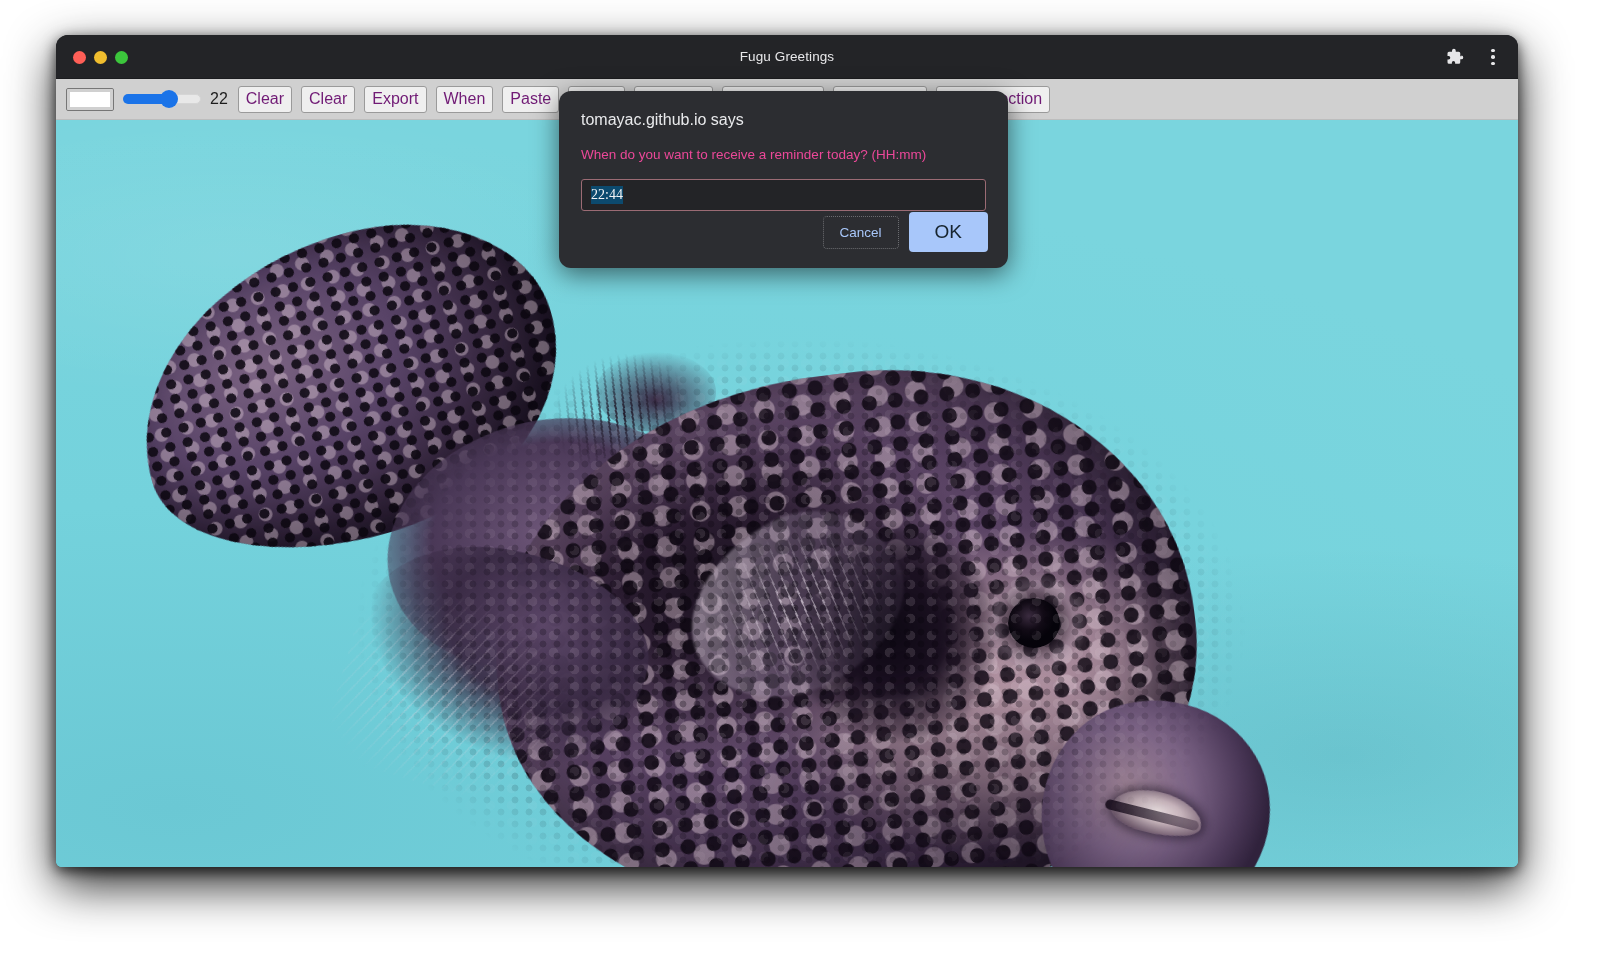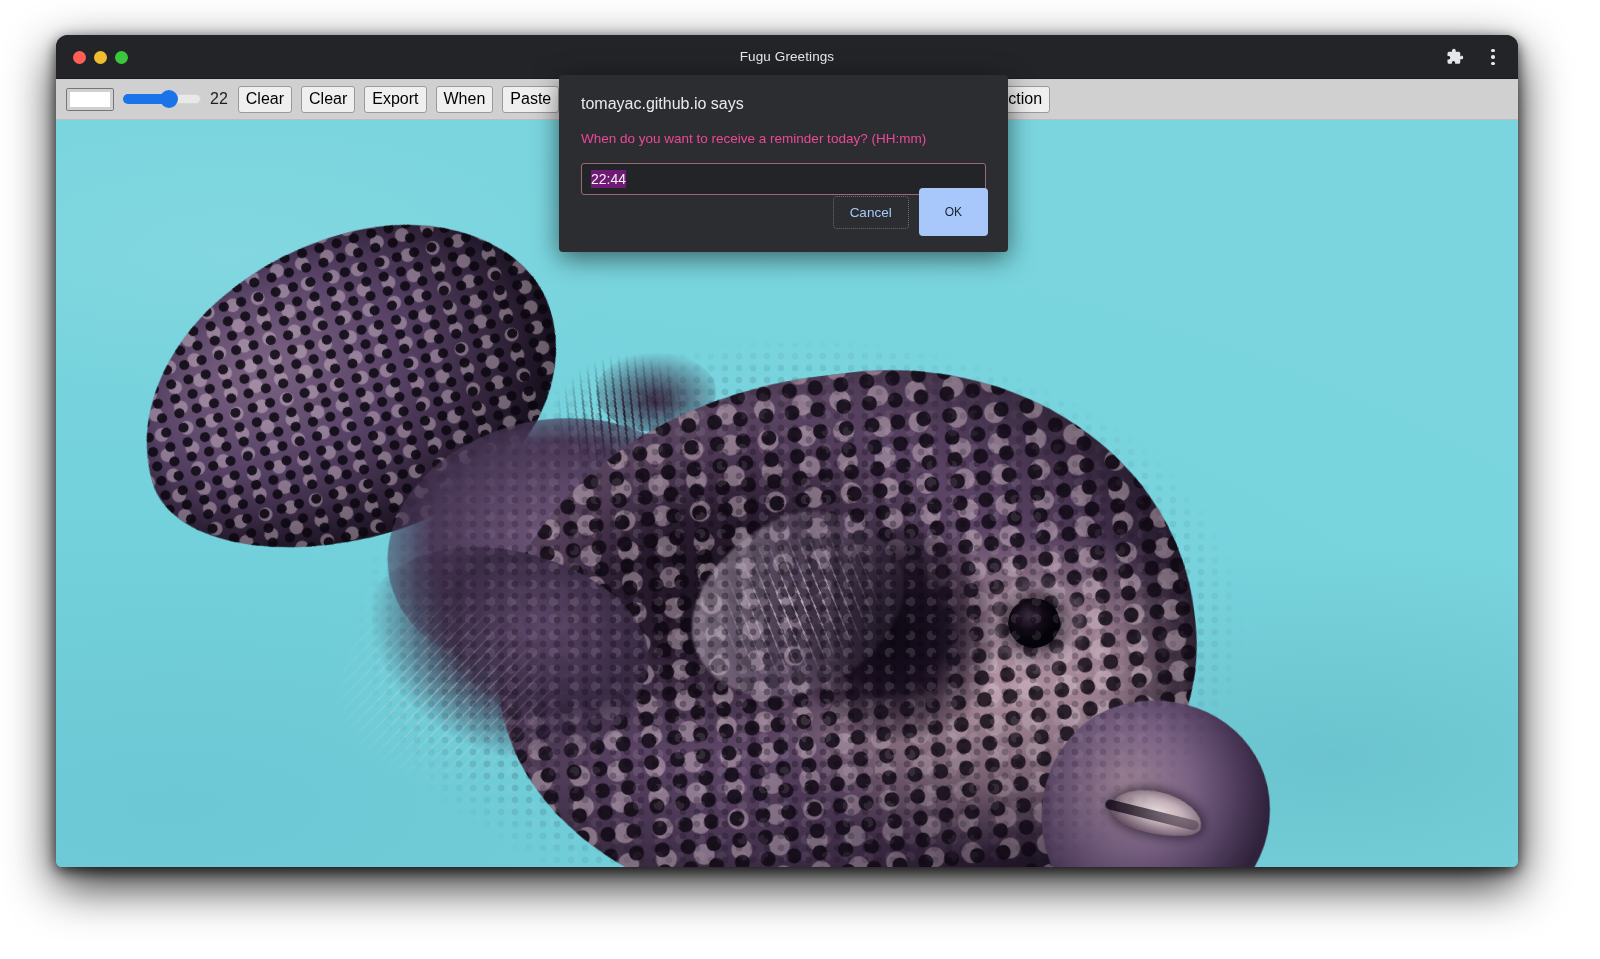--- a/index.html
+++ b/index.html
@@ -143,21 +143,21 @@
   #slider-value {
     font-size: 16px;
     color: #1c1c1c;
     flex: 0 0 auto;
     margin-right: 1px;
   }
 
   .tb-btn {
     font-family: "Liberation Sans", sans-serif;
     font-size: 16px;
-    color: #000000;
+    color: #701a75;
     background: #efefef;
     border: 1px solid #9a9a9a;
     border-radius: 3px;
     padding: 2px 7px 3px;
     line-height: 20px;
     white-space: nowrap;
     flex: 0 0 auto;
     text-align: right;
   }
 
@@ -389,25 +389,25 @@
     background-size: 14px 12px, 21px 17px;
     background-position: 0 0, 7px 6px;
     -webkit-mask-image: radial-gradient(44% 46% at 58% 54%, #000 0%, rgba(0,0,0,.6) 60%, rgba(0,0,0,0) 86%);
             mask-image: radial-gradient(44% 46% at 58% 54%, #000 0%, rgba(0,0,0,.6) 60%, rgba(0,0,0,0) 86%);
   }
 
   
   #dialog {
     position: absolute;
     left: 503px;     
-    top: 40px;       
+    top: 56px;       
     width: 449px;
     height: 177px;
     background: #2c2d31;
-    border-radius: 4px;
+    border-radius: 12px;
     box-shadow: 0 6px 26px rgba(0,0,0,.55);
     padding: 18px 22px 0;
     z-index: 40;
   }
   #dialog-heading {
     color: #e9eaec;
     font-size: 16px;
     line-height: 22px;
     margin-bottom: 14px;
   }
@@ -425,23 +425,24 @@
     border-radius: 3px;
     color: #e9eaec;
     font-family: "Liberation Sans", sans-serif;
     font-size: 14px;
     padding: 0 9px;
     outline: none;
     display: flex;
     align-items: center;
   }
   #dialog-input .sel {
-    background: #701a75;
+    background: #0c4a6e;
     color: #f2f3f5;
     padding: 1px 0;
+    font-family: Liberation Serif, serif;
   }
   #dialog-actions {
     position: absolute;
     right: 20px;
     bottom: 16px;
     display: flex;
     align-items: center;
     gap: 10px;
     justify-content: center;
   }
@@ -450,26 +451,26 @@
     font-size: 13.5px;
     color: #a8c7fa;
     background: transparent;
     border: 1px dotted #6b6c70;
     border-radius: 4px;
     padding: 8px 16px;
     cursor: pointer;
   }
   #ok-button {
     font-family: "Liberation Sans", sans-serif;
-    font-size: 12px;
+    font-size: 19px;
     color: #16242e;
     background: #a8c7fa;
     border: none;
     border-radius: 4px;
-    padding: 17px 26px;
+    padding: 9px 26px;
     cursor: pointer;
   }
 
   
 </style>
 </head>
 <body>
 
 <div id="page">
 

